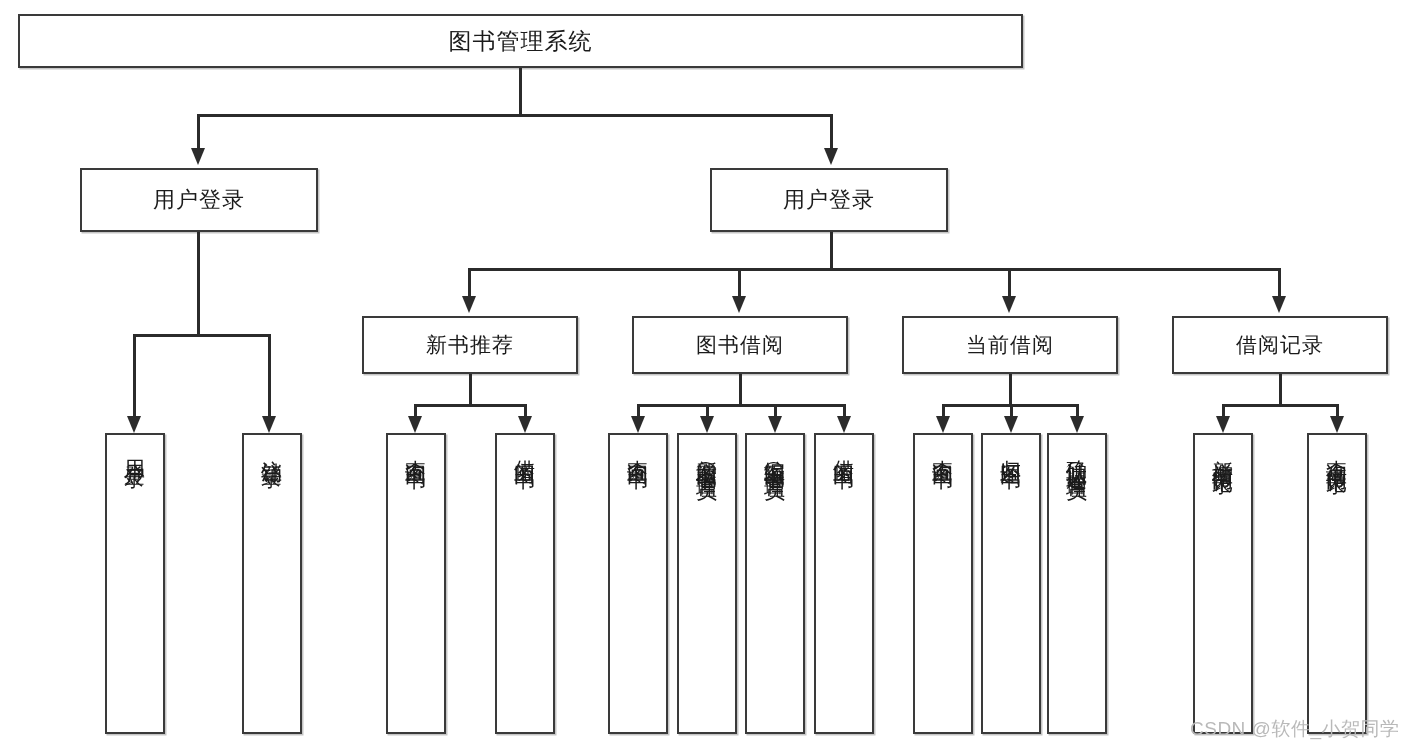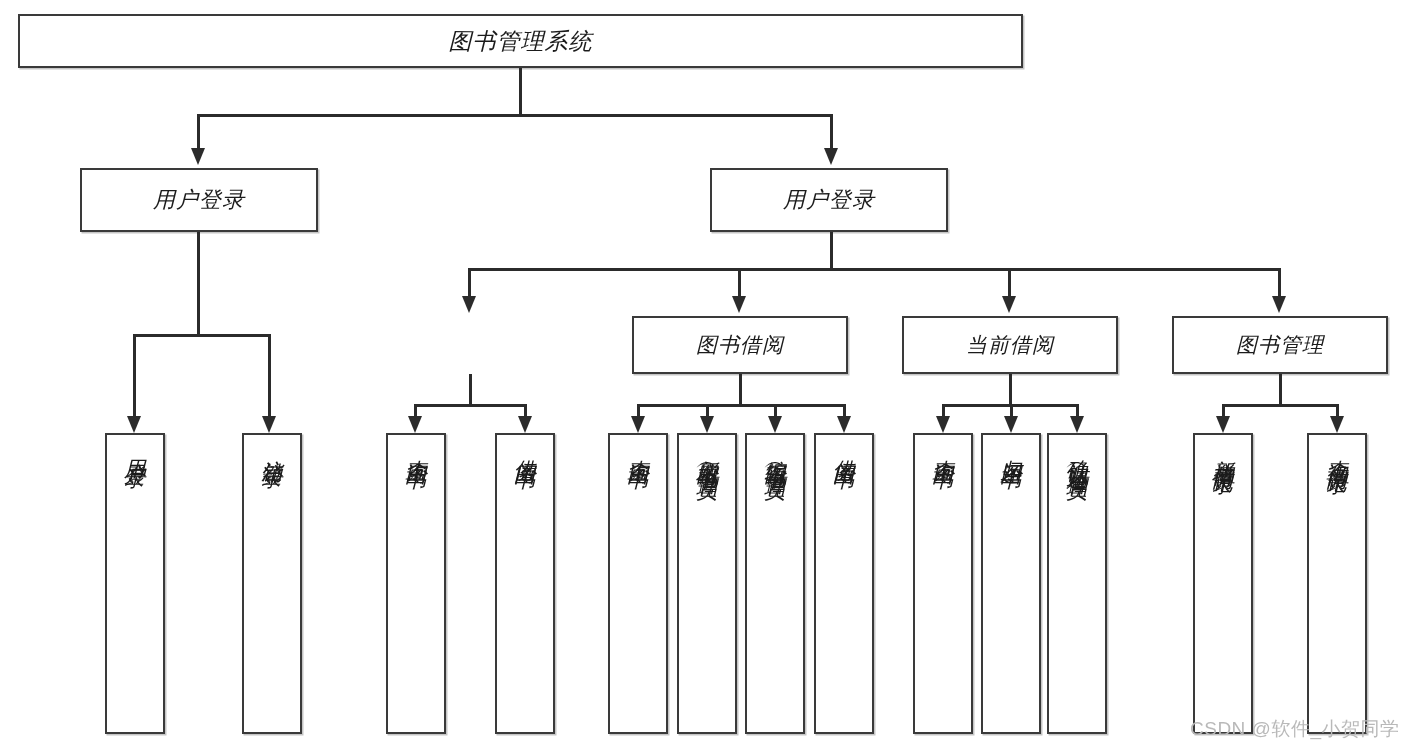--- a/index.html
+++ b/index.html
@@ -22,21 +22,20 @@
   
   .node {
     position: absolute;
     box-sizing: border-box;
     background: #ffffff;
     border: 2.5px solid #3a3a3a;
     display: flex;
     align-items: center;
     justify-content: center;
     box-shadow: 1.5px 1.5px 0 0 rgba(150,150,150,0.55);
-    font-style: italic;
   }
   .node-label {
     font-size: 22px;
     line-height: 1.15;
     color: #1b1b1b;
     letter-spacing: 1px;
     white-space: nowrap;
     text-align: center;
   }
   .node.root .node-label { font-size: 23px; }
@@ -129,28 +128,31 @@
 
   <div class="conn v" style="left:738px; top:268px; width:2.5px; height:28px;"></div>
   <div class="arrow" style="left:732px; top:296px;"></div>
 
   <div class="conn v" style="left:1008px; top:268px; width:2.5px; height:28px;"></div>
   <div class="arrow" style="left:1002px; top:296px;"></div>
 
   <div class="conn v" style="left:1278px; top:268px; width:2.5px; height:28px;"></div>
   <div class="arrow" style="left:1272px; top:296px;"></div>
 
+  <div class="node level3" style="left:362px; top:316px; width:216px; height:58px;">
+    <span class="node-label">新书推荐</span>
+  </div>
   <div class="node level3" style="left:902px; top:316px; width:216px; height:58px;">
     <span class="node-label">当前借阅</span>
   </div>
   <div class="node level3" style="left:632px; top:316px; width:216px; height:58px;">
     <span class="node-label">图书借阅</span>
   </div>
   <div class="node level3" style="left:1172px; top:316px; width:216px; height:58px;">
-    <span class="node-label">图书管理</span>
+    <span class="node-label">借阅记录</span>
   </div>
 
   <div class="conn v" style="left:469px; top:374px; width:2.5px; height:32px;"></div>
   <div class="conn h" style="left:414px; top:404px; width:112px; height:2.5px;"></div>
   <div class="conn v" style="left:414px; top:404px; width:2.5px; height:12px;"></div>
   <div class="arrow" style="left:408px; top:416px;"></div>
   <div class="conn v" style="left:524px; top:404px; width:2.5px; height:12px;"></div>
   <div class="arrow" style="left:518px; top:416px;"></div>
 
   <div class="conn v" style="left:739px; top:374px; width:2.5px; height:32px;"></div>

